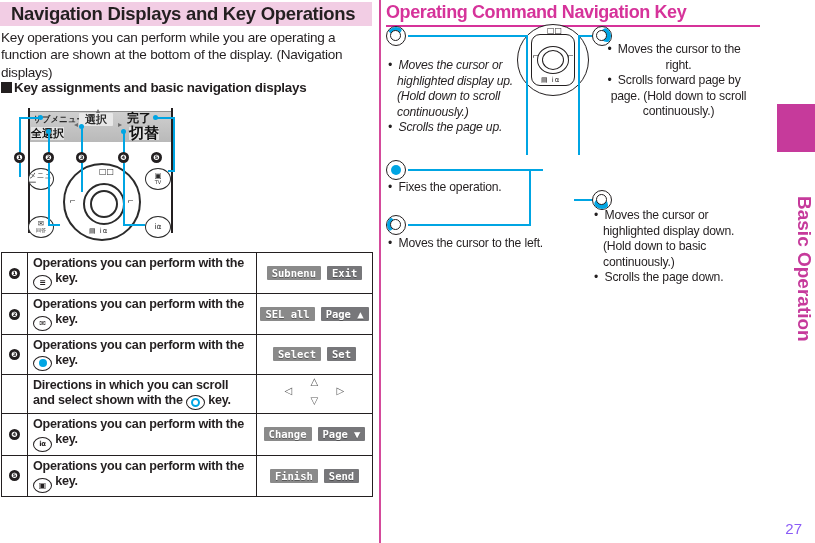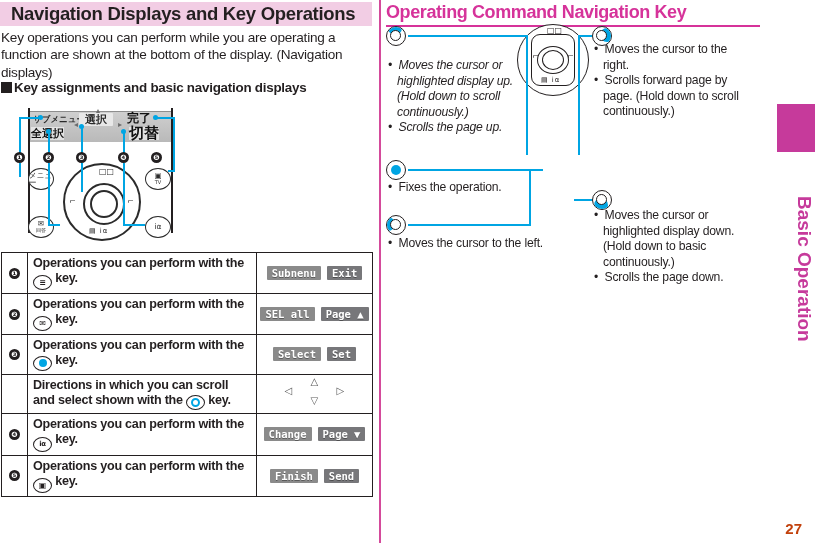--- a/index.html
+++ b/index.html
@@ -172,21 +172,21 @@
   .rl{position:absolute;background:#00a5e3;z-index:2;}
 
   
   #sidebar-tab{position:absolute;left:777px;top:104px;width:38px;height:48px;background:#c63a9b;}
   #sidebar-text{
     position:absolute;left:777px;top:152px;width:38px;height:230px;
     color:#c63a9b;font-size:19px;font-weight:bold;
     writing-mode:vertical-rl;text-orientation:mixed;
     display:flex;align-items:flex-start;justify-content:center;padding-top:4px;box-sizing:border-box;
   }
-  #page-number{position:absolute;right:13px;bottom:6px;font-size:15px;font-weight:bold;color:#c2410c;}
+  #page-number{position:absolute;right:13px;bottom:6px;font-size:15px;font-weight:normal;color:#8b5cf6;}
 </style>
 </head>
 <body>
 
 <div id="left-col">
 
   <div id="page-title">Navigation Displays and Key Operations</div>
 
   <div id="intro-text">Key operations you can perform while you are operating a function are shown at the bottom of the display. (Navigation displays)</div>
 
@@ -386,21 +386,21 @@
     <p>Moves the cursor or highlighted display up. (Hold down to scroll continuously.)</p>
     <p>Scrolls the page up.</p>
   </div>
 
   <div class="nk" style="left:206px;top:26px;">
     <i class="seg" style="left:7px;top:1px;width:14px;height:14px;border-radius:50%;"></i>
     <i style="left:2.6px;top:2.6px;width:11px;height:11px;border-radius:50%;background:#fff;border:1.6px solid #231f20;box-sizing:border-box;"></i>
   </div>
   <div class="rl" style="left:192px;top:35px;width:14px;height:1.8px;"></div>
   <div class="rl" style="left:192px;top:35px;width:1.8px;height:120px;"></div>
-  <div class="cap" style="left:208px;top:42px;width:160px;">
+  <div class="cap" style="left:208px;top:42px;width:160px;text-align:center;">
     <p>Moves the cursor to the right.</p>
     <p>Scrolls forward page by page. (Hold down to scroll continuously.)</p>
   </div>
 
   <div id="center-key">
     <div id="ck-outer"></div>
     <div id="ck-sq"></div>
     <div id="ck-mid"></div>
     <div id="ck-in"></div>
     <span class="ck-mk" id="ck-top">□□</span>

